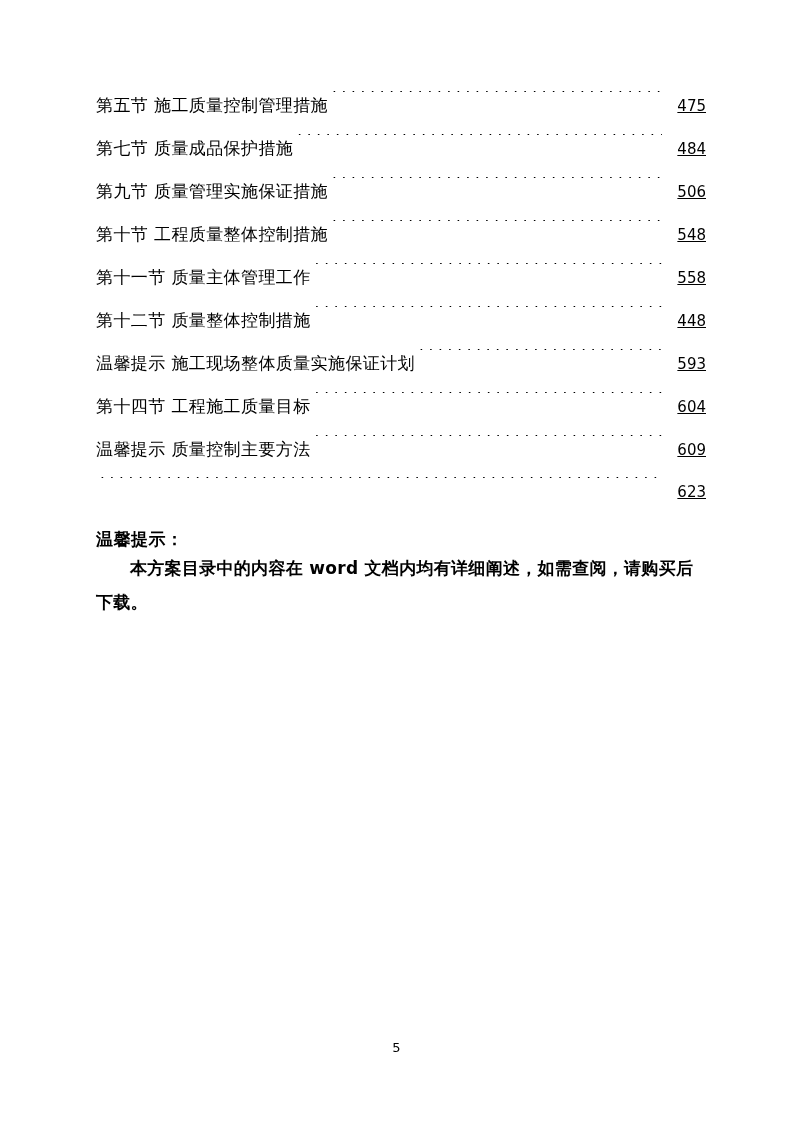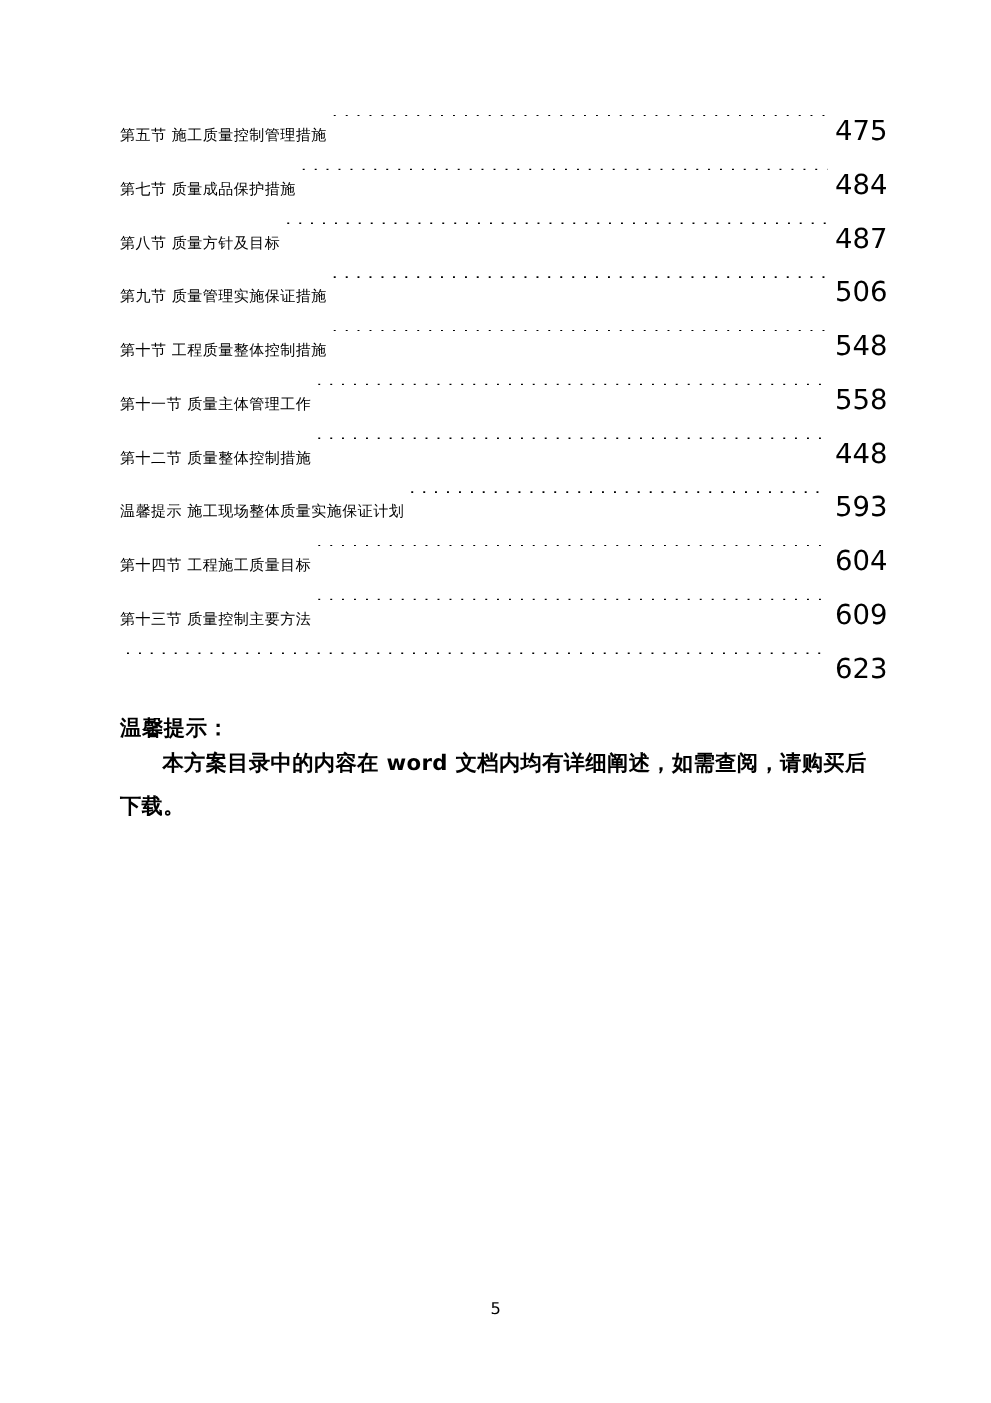--- a/index.html
+++ b/index.html
@@ -38,21 +38,21 @@
   .toc-row {
     display: flex;
     align-items: baseline;
     height: 43px;
     font-size: 17.5px;
     line-height: 43px;
     white-space: nowrap;
   }
   .toc-title {
     font-family: "DejaVu Sans", sans-serif;
-    font-size: 12px;
+    font-size: 17px;
     letter-spacing: 0.4px;
     flex: 0 0 auto;
     text-align: right;
   }
   .toc-dots {
     flex: 1 1 auto;
     overflow: hidden;
     margin: 0 6px 0 4px;
     position: relative;
     height: 20px;
@@ -66,21 +66,22 @@
     font-family: "DejaVu Sans", sans-serif;
     font-size: 15px;
     letter-spacing: 0px;
     color: #000;
   }
   .toc-page {
     flex: 0 0 auto;
     width: 38px;
     text-align: right;
     font-family: "DejaVu Sans", sans-serif;
-    font-size: 22px;
+    font-size: 15px;
+    text-decoration: underline;
   }
   .notice-heading {
     margin-top: 14px;
     font-family: Liberation Sans, sans-serif;
     font-weight: bold;
     font-size: 17px;
     letter-spacing: 0.5px;
   }
   .notice-body {
     font-family: "DejaVu Sans", sans-serif;
@@ -111,25 +112,20 @@
         <span class="toc-title">第五节  施工质量控制管理措施</span>
         <span class="toc-dots"></span>
         <span class="toc-page">475</span>
       </li>
       <li class="toc-row">
         <span class="toc-title">第七节  质量成品保护措施</span>
         <span class="toc-dots"></span>
         <span class="toc-page">484</span>
       </li>
       <li class="toc-row">
-        <span class="toc-title">第八节  质量方针及目标</span>
-        <span class="toc-dots"></span>
-        <span class="toc-page">487</span>
-      </li>
-      <li class="toc-row">
         <span class="toc-title">第九节  质量管理实施保证措施</span>
         <span class="toc-dots"></span>
         <span class="toc-page">506</span>
       </li>
       <li class="toc-row">
         <span class="toc-title">第十节  工程质量整体控制措施</span>
         <span class="toc-dots"></span>
         <span class="toc-page">548</span>
       </li>
       <li class="toc-row">
@@ -146,21 +142,21 @@
         <span class="toc-title">温馨提示  施工现场整体质量实施保证计划</span>
         <span class="toc-dots"></span>
         <span class="toc-page">593</span>
       </li>
       <li class="toc-row">
         <span class="toc-title">第十四节  工程施工质量目标</span>
         <span class="toc-dots"></span>
         <span class="toc-page">604</span>
       </li>
       <li class="toc-row">
-        <span class="toc-title">第十三节  质量控制主要方法</span>
+        <span class="toc-title">温馨提示  质量控制主要方法</span>
         <span class="toc-dots"></span>
         <span class="toc-page">609</span>
       </li>
       <li class="toc-row">
         <span class="toc-dots"></span>
         <span class="toc-page">623</span>
       </li>
     </ul>
 
     <div class="notice-heading">温馨提示：</div>

